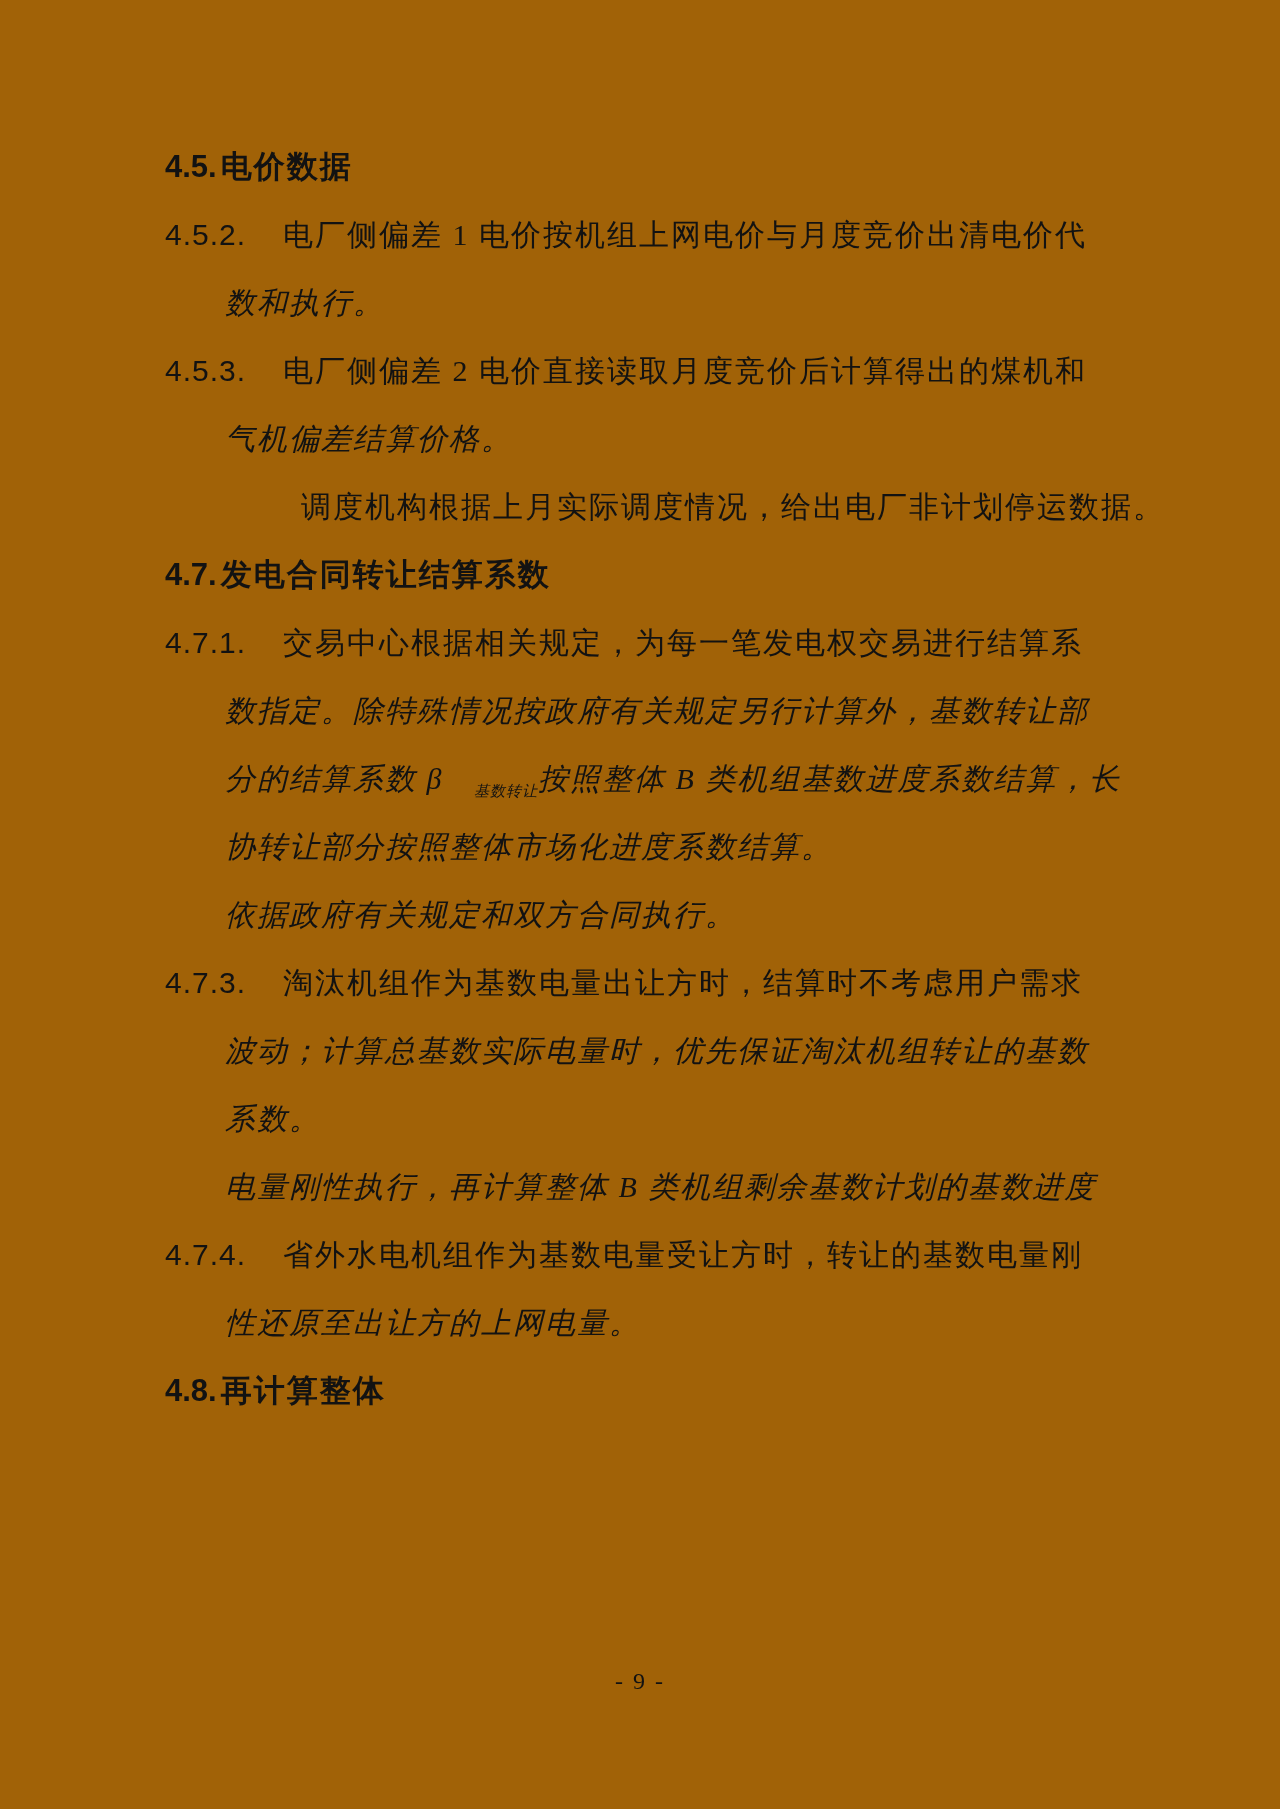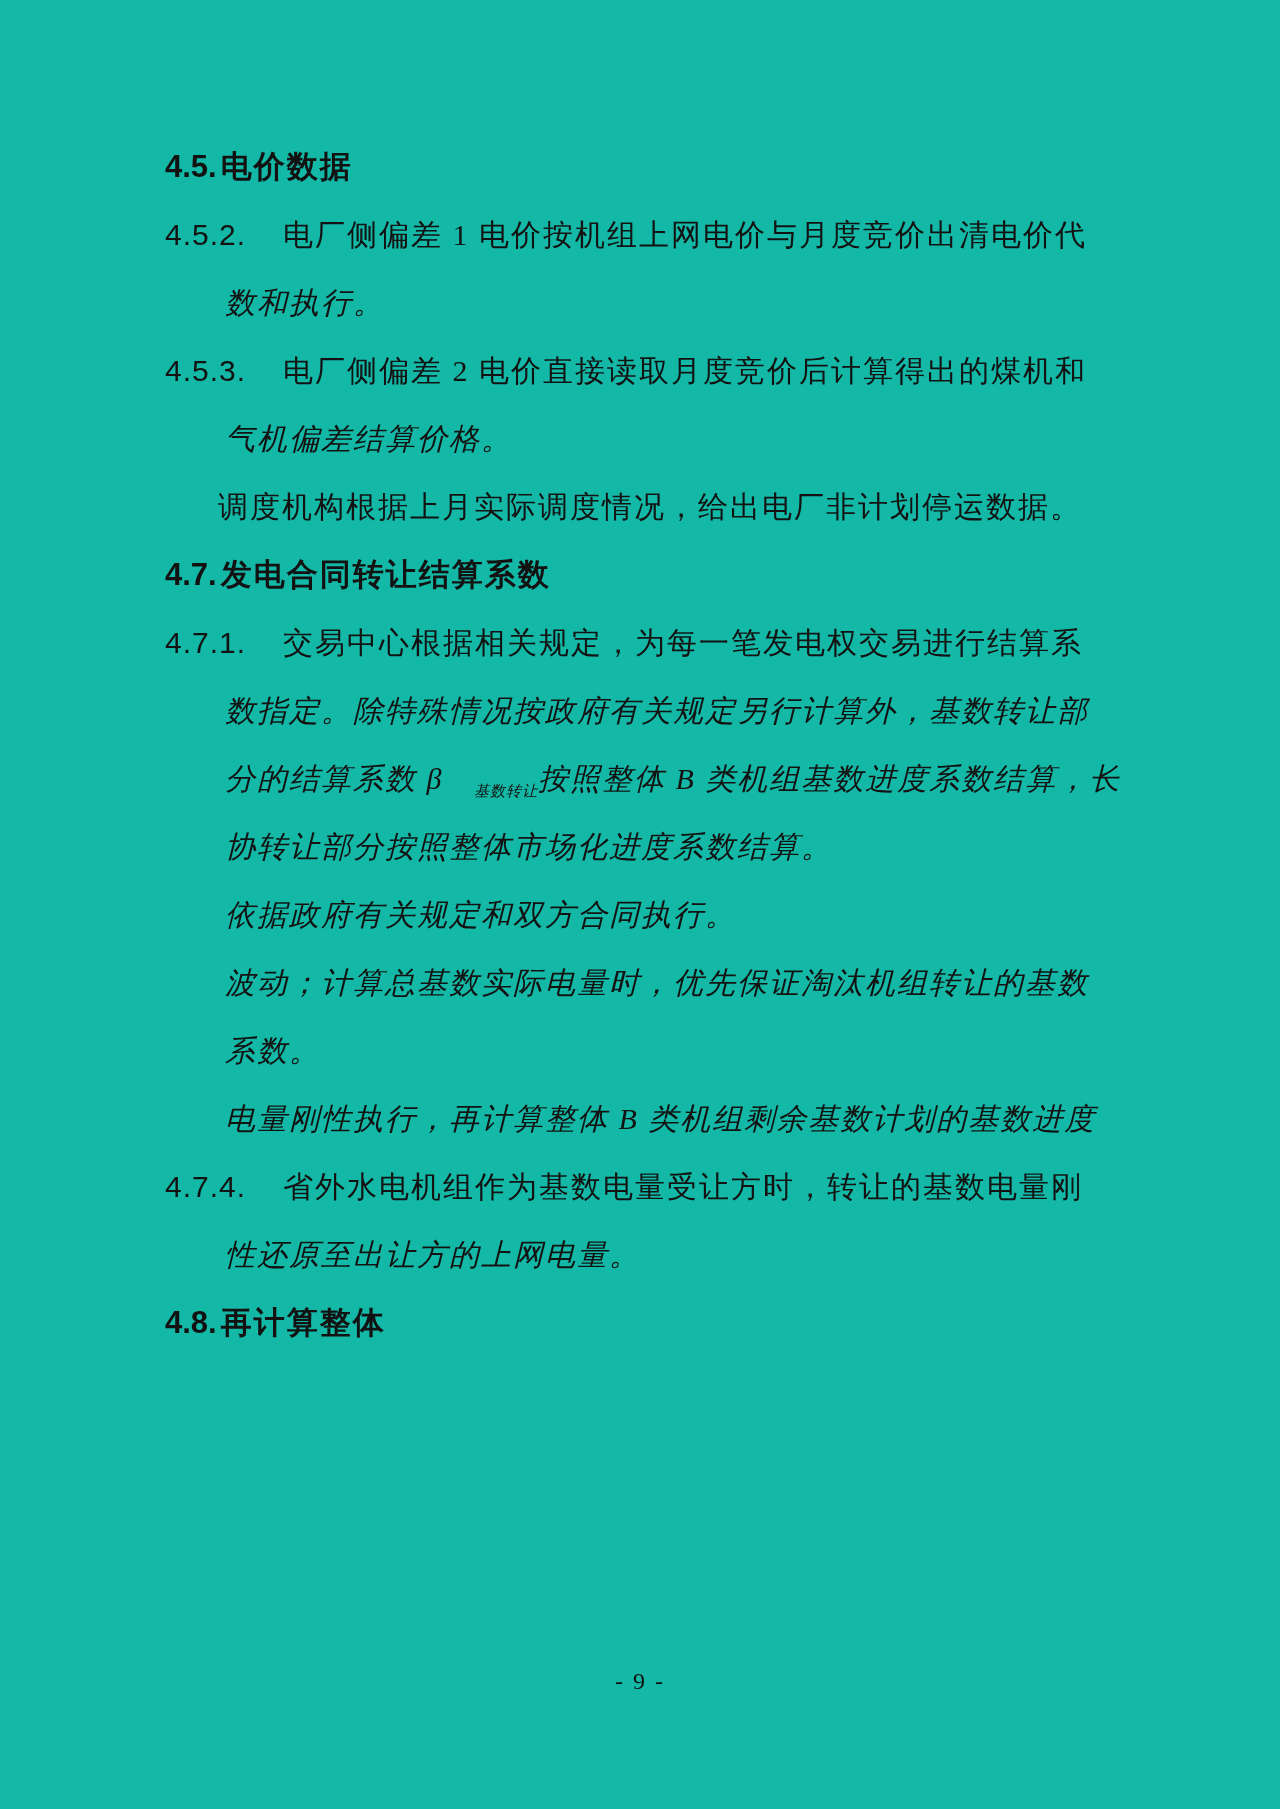--- a/index.html
+++ b/index.html
@@ -4,21 +4,21 @@
 <style>
   html, body {
     margin: 0;
     padding: 0;
     background: #ffffff;
   }
   .page {
     position: relative;
     width: 1280px;
     height: 1809px;
-    background: #14b8a6;
+    background: #a16207;
     overflow: hidden;
     font-family: "Liberation Serif", serif;
     color: #121212;
   }
   .content {
     position: absolute;
     left: 165px;
     top: 133px;
     width: 1000px;
   }
@@ -44,20 +44,21 @@
     min-width: 118px;
     font-family: "Liberation Sans", sans-serif;
     letter-spacing: 1px;
   }
   .cont {
     padding-left: 60px;
     font-style: italic;
   }
   .para {
     padding-left: 53px;
+    text-align: right;
   }
   .subscript {
     font-size: 15px;
     letter-spacing: 1px;
     vertical-align: -7px;
     margin-left: 21px;
   }
   .footer {
     position: absolute;
     left: 0;
@@ -89,20 +90,21 @@
 
     <div class="line heading"><span class="num">4.7.</span><span>发电合同转让结算系数</span></div>
 
     <div class="line"><span class="item-num">4.7.1.</span><span>交易中心根据相关规定，为每一笔发电权交易进行结算系</span></div>
     <div class="line cont">数指定。除特殊情况按政府有关规定另行计算外，基数转让部</div>
     <div class="line cont"><span>分的结算系数 β </span><span class="subscript">基数转让</span><span>按照整体 B 类机组基数进度系数结算，长</span></div>
     <div class="line cont">协转让部分按照整体市场化进度系数结算。</div>
 
     <div class="line cont">依据政府有关规定和双方合同执行。</div>
 
+    <div class="line"><span class="item-num">4.7.3.</span><span>淘汰机组作为基数电量出让方时，结算时不考虑用户需求</span></div>
     <div class="line cont">波动；计算总基数实际电量时，优先保证淘汰机组转让的基数</div>
     <div class="line cont">系数。</div>
     <div class="line cont">电量刚性执行，再计算整体 B 类机组剩余基数计划的基数进度</div>
 
     <div class="line"><span class="item-num">4.7.4.</span><span>省外水电机组作为基数电量受让方时，转让的基数电量刚</span></div>
     <div class="line cont">性还原至出让方的上网电量。</div>
 
     <div class="line heading"><span class="num">4.8.</span><span>再计算整体</span></div>
 
   </div>

